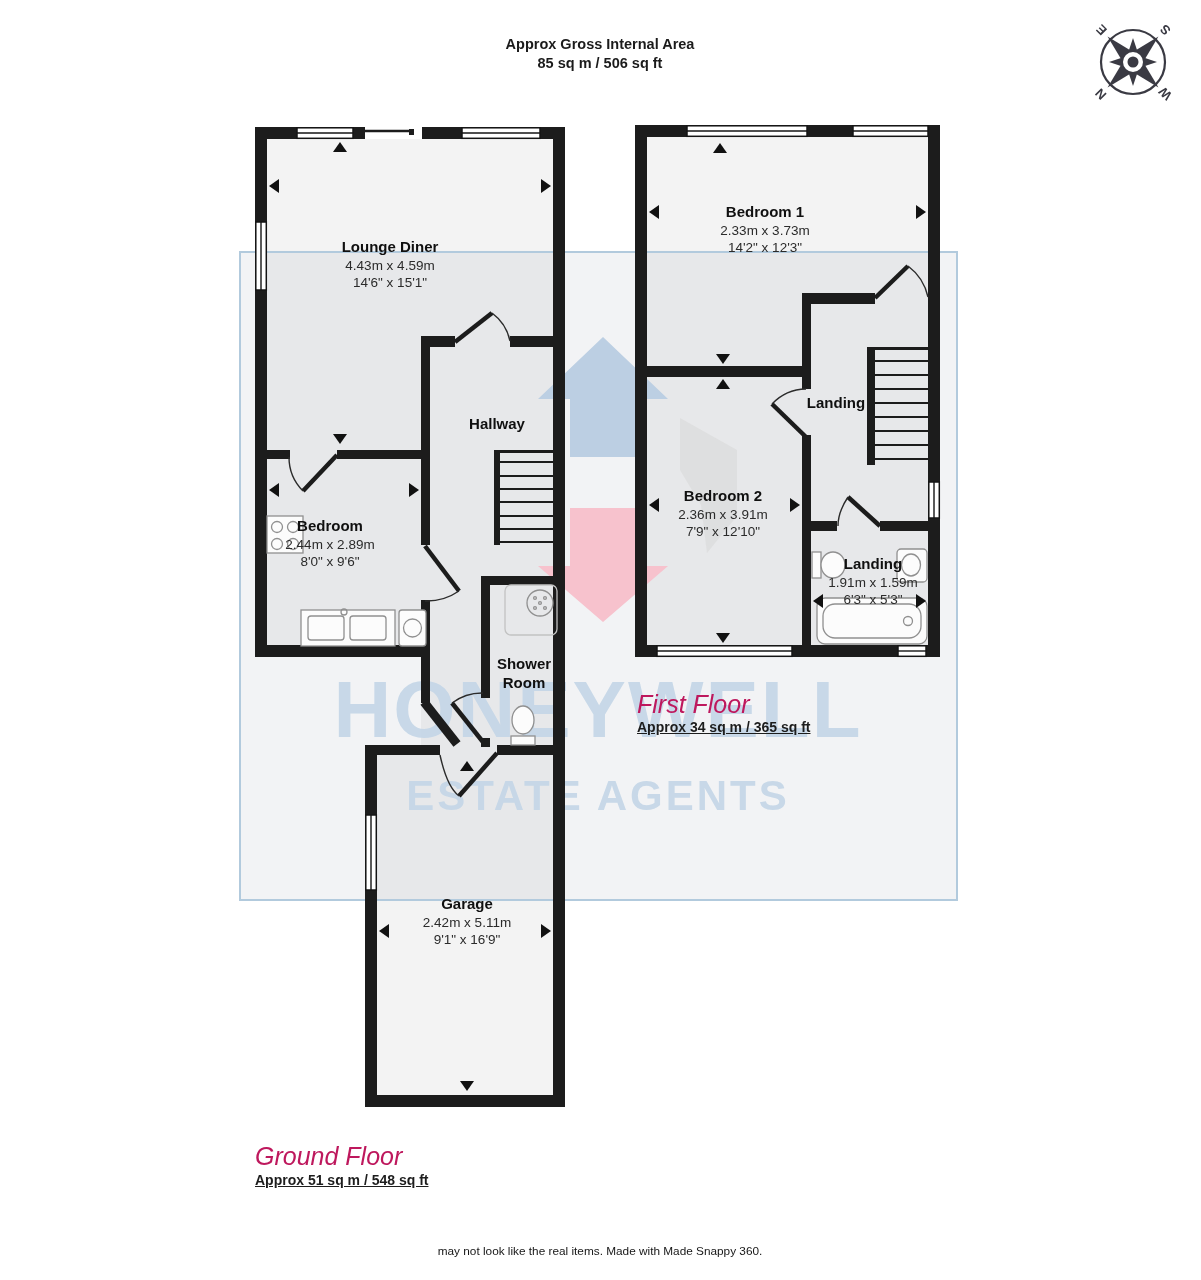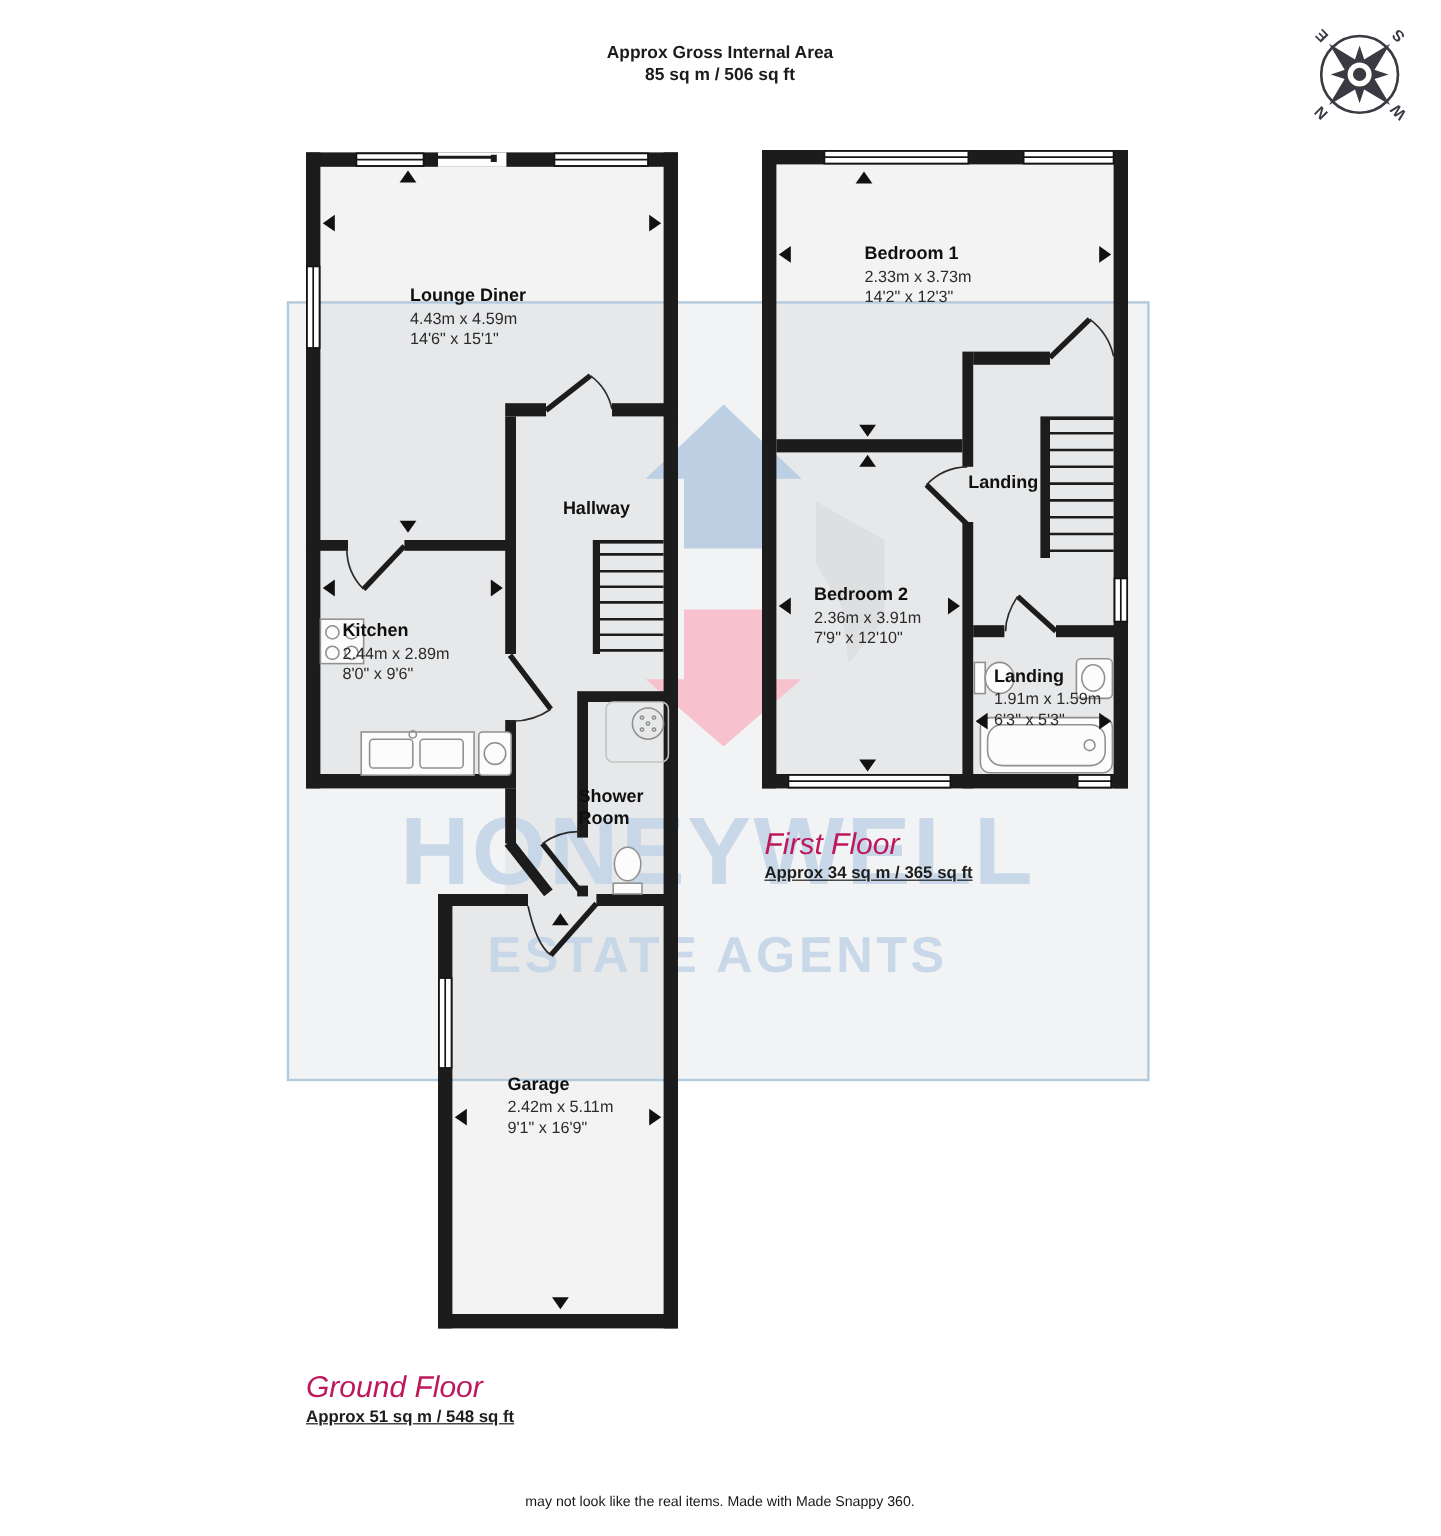--- a/index.html
+++ b/index.html
@@ -1,21 +1,21 @@
 <!DOCTYPE html>
 <html><head>
 <meta charset="utf-8">
 <style>
   html,body{margin:0;padding:0;background:#fff;}
   .canvas{position:relative;width:1201px;height:1280px;background:#ffffff;overflow:hidden;
           font-family:"Liberation Sans",sans-serif;}
   .layer{position:absolute;left:0;top:0;}
   .hdr{position:absolute;left:600px;transform:translateX(-50%);font-weight:bold;
        font-size:14.5px;color:#1b1b1b;white-space:nowrap;}
-  .room{position:absolute;transform:translateX(-50%);text-align:left;white-space:nowrap;}
+  .room{position:absolute;transform:translateX(-50%);text-align:center;white-space:nowrap;}
   .room--narrow{white-space:normal;width:84px;}
   .rname{font-size:15px;font-weight:bold;color:#101010;line-height:1.25;}
   .rdim{font-size:13.5px;color:#2b2b2b;line-height:1.28;}
   .floor-title{position:absolute;font-size:25px;color:#be185d;font-style:italic;}
   .floor-area{position:absolute;font-size:14px;font-weight:bold;color:#1d1d1d;text-decoration:underline;}
   .disc{position:absolute;left:600px;transform:translateX(-50%);font-size:11.8px;
         color:#161616;white-space:nowrap;}
 </style>
 </head>
 <body>
@@ -262,21 +262,21 @@
   <div class="hdr" style="top:36px">Approx Gross Internal Area</div>
   <div class="hdr" style="top:55px">85 sq m / 506 sq ft</div>
 
   <div class="room" style="left:390px;top:238px">
     <div class="rname">Lounge Diner</div>
     <div class="rdim">4.43m x 4.59m</div>
     <div class="rdim">14'6" x 15'1"</div>
   </div>
 
   <div class="room" style="left:330px;top:517px">
-    <div class="rname">Kitchen</div>
+    <div class="rname">Bedroom</div>
     <div class="rdim">2.44m x 2.89m</div>
     <div class="rdim">8'0" x 9'6"</div>
   </div>
 
   <div class="room" style="left:497px;top:415px">
     <div class="rname">Hallway</div>
   </div>
 
   <div class="room room--narrow" style="left:524px;top:655px">
     <div class="rname">Shower Room</div>

